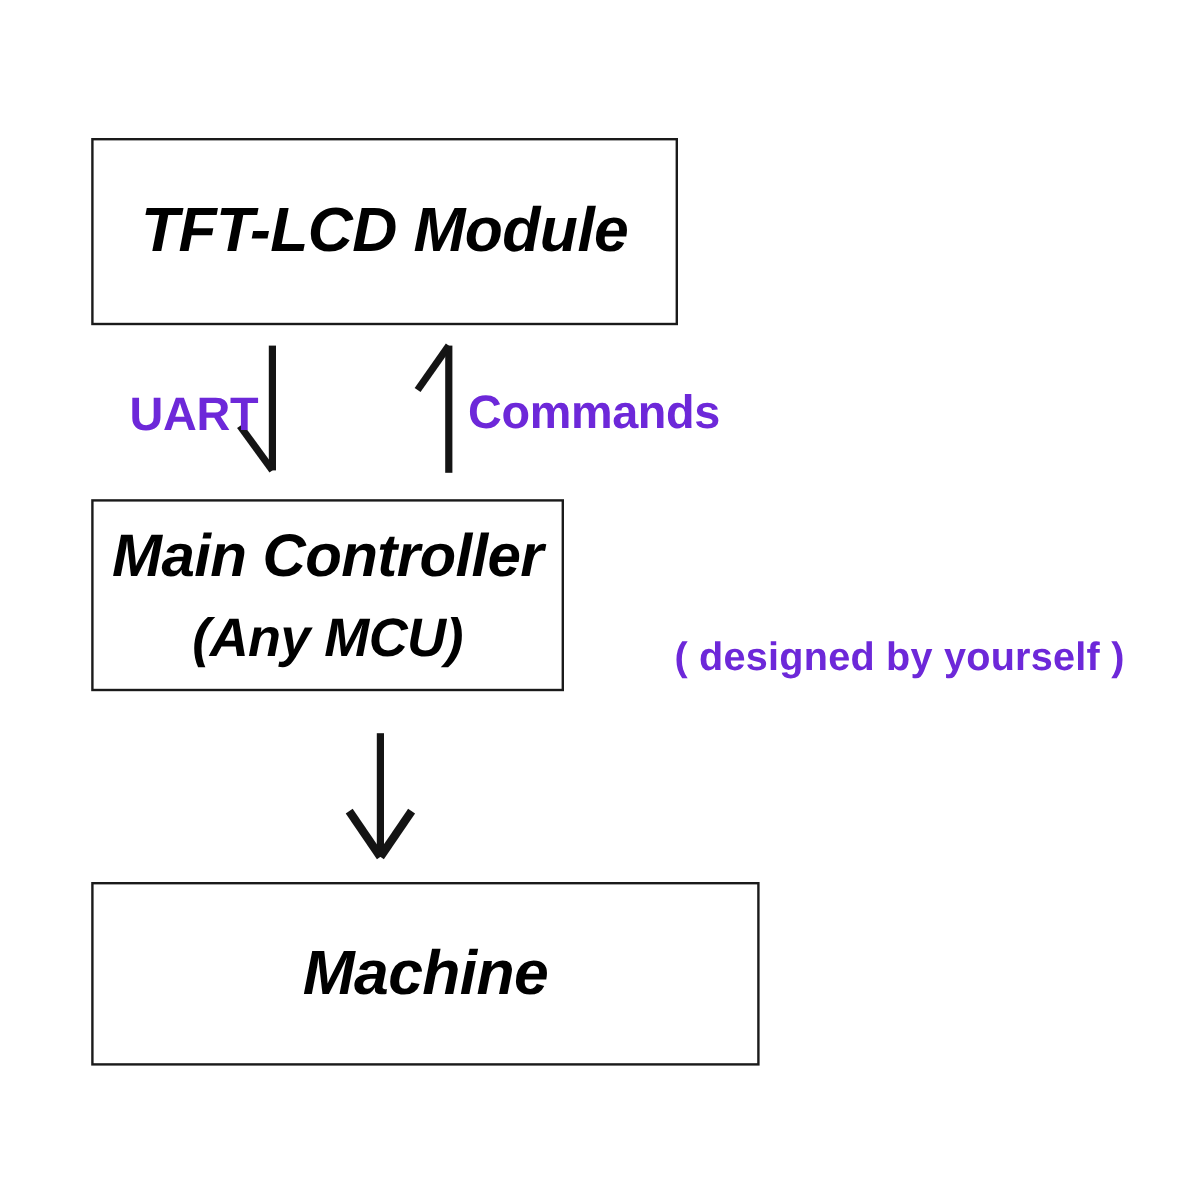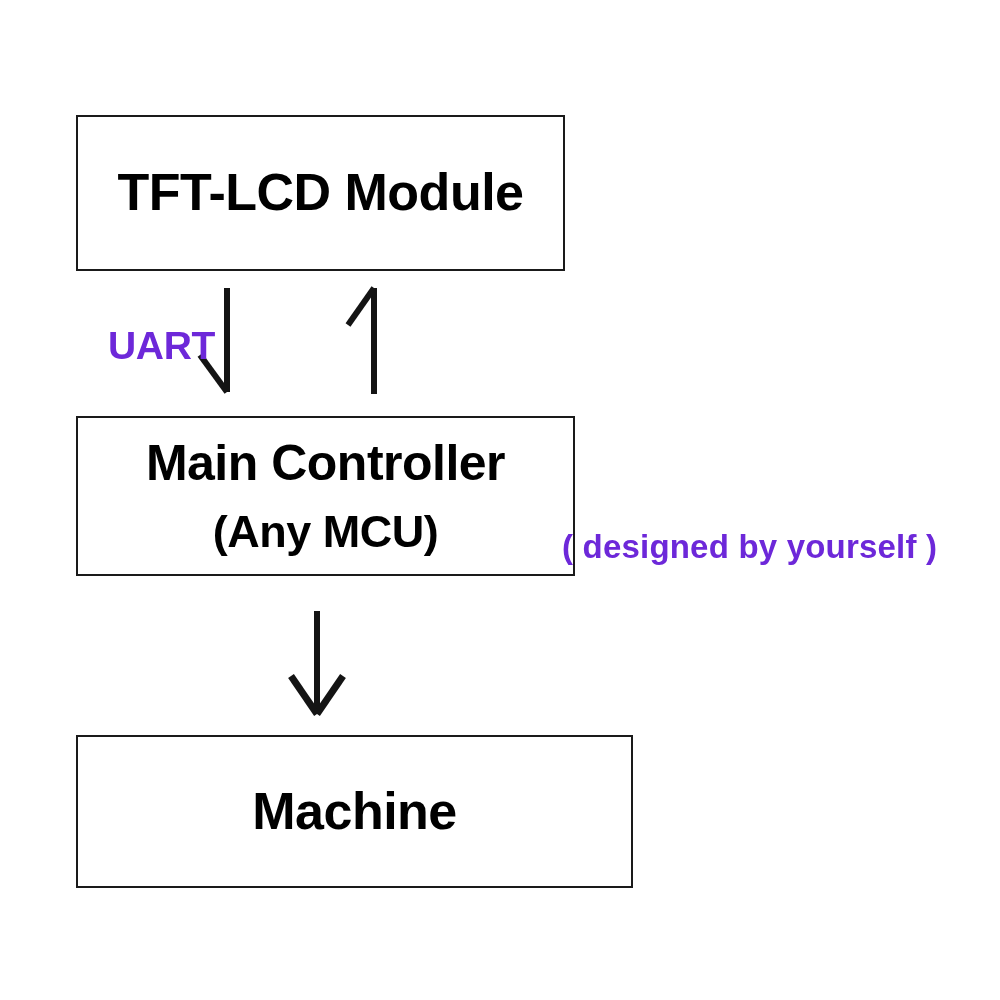--- a/index.html
+++ b/index.html
@@ -26,31 +26,32 @@
     box-sizing: border-box;
     border: 2px solid #1a1a1a;
     background: #ffffff;
     display: flex;
     flex-direction: column;
     align-items: center;
     justify-content: center;
     text-align: center;
     color: #000000;
     line-height: 1.02;
+    font-style: italic;
   }
   #box-tft {
     left: 76px;
     top: 115px;
     width: 489px;
     height: 156px;
   }
   #box-mcu {
     left: 76px;
     top: 416px;
-    width: 499px;
+    width: 394px;
     height: 160px;
   }
   #box-machine {
     left: 76px;
     top: 735px;
     width: 557px;
     height: 153px;
   }
 
   .line-major {
@@ -139,16 +140,17 @@
 
     <g>
       <line x1="317" y1="611" x2="317" y2="714" stroke="#141414" stroke-width="6" stroke-linecap="butt"></line>
       <line x1="317" y1="714" x2="291" y2="676" stroke="#141414" stroke-width="7" stroke-linecap="butt"></line>
       <line x1="317" y1="714" x2="343" y2="676" stroke="#141414" stroke-width="7" stroke-linecap="butt"></line>
     </g>
   </svg>
 
   <div class="edge-label" id="label-uart">UART</div>
 
+  <div class="edge-label" id="label-commands">Commands</div>
 
   <div class="edge-label" id="label-annotation">( designed by yourself )</div>
 
 </div>
 
 </body></html>

